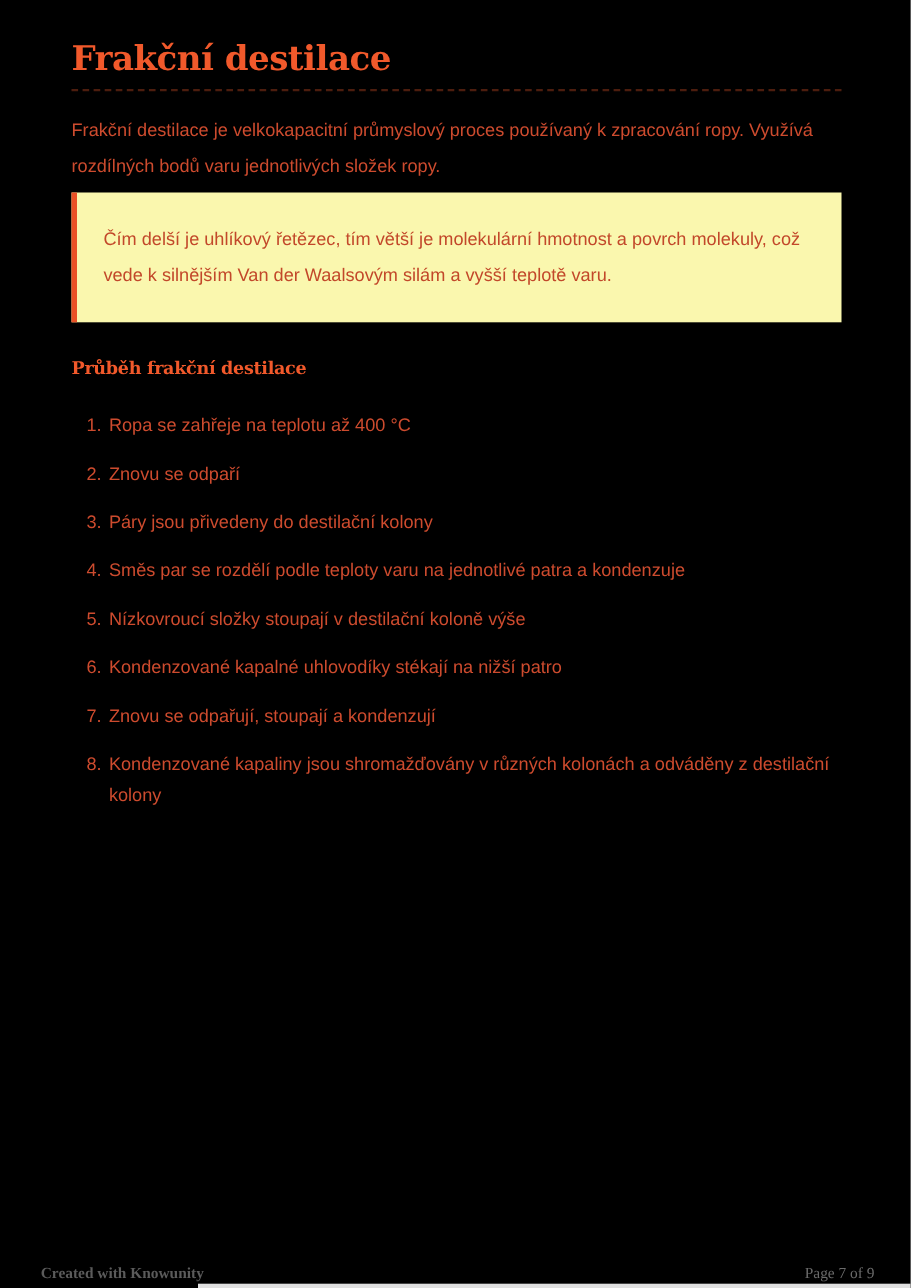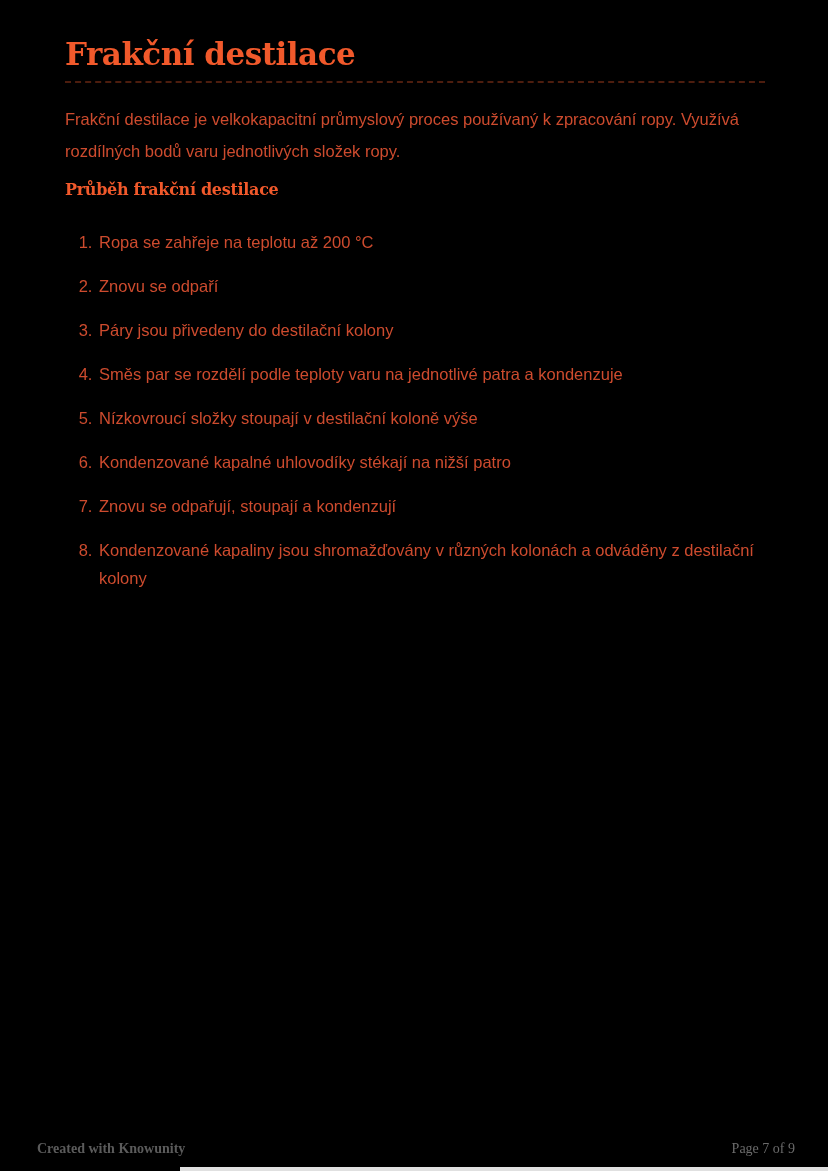--- a/index.html
+++ b/index.html
@@ -69,21 +69,21 @@
   }
   ol.steps li {
     margin: 0 0 16px 0;
     line-height: 28px;
     padding-left: 2px;
   }
   .footer {
     position: absolute;
     left: 37px;
     right: 33px;
-    bottom: 14px;
+    bottom: 4px;
     display: flex;
     justify-content: space-between;
     align-items: baseline;
     font-family: "Liberation Serif", serif;
   }
   .footer-credit {
     font-weight: 700;
     font-size: 14px;
     color: #5b5b5b;
   }
@@ -106,25 +106,28 @@
 <body>
 
 <div class="page">
 
   <h1 class="doc-title">Frakční destilace</h1>
 
   <div class="title-divider"></div>
 
   <p class="intro">Frakční destilace je velkokapacitní průmyslový proces používaný k zpracování ropy. Využívá rozdílných bodů varu jednotlivých složek ropy.</p>
 
+  <div class="callout">
+    <p>Čím delší je uhlíkový řetězec, tím větší je molekulární hmotnost a povrch molekuly, což vede k silnějším Van der Waalsovým silám a vyšší teplotě varu.</p>
+  </div>
 
   <h2 class="section-title">Průběh frakční destilace</h2>
 
   <ol class="steps">
-    <li>Ropa se zahřeje na teplotu až 200 °C</li>
+    <li>Ropa se zahřeje na teplotu až 400 °C</li>
     <li>Znovu se odpaří</li>
     <li>Páry jsou přivedeny do destilační kolony</li>
     <li>Směs par se rozdělí podle teploty varu na jednotlivé patra a kondenzuje</li>
     <li>Nízkovroucí složky stoupají v destilační koloně výše</li>
     <li>Kondenzované kapalné uhlovodíky stékají na nižší patro</li>
     <li>Znovu se odpařují, stoupají a kondenzují</li>
     <li>Kondenzované kapaliny jsou shromažďovány v různých kolonách a odváděny z destilační kolony</li>
   </ol>
 
   <div class="footer">

